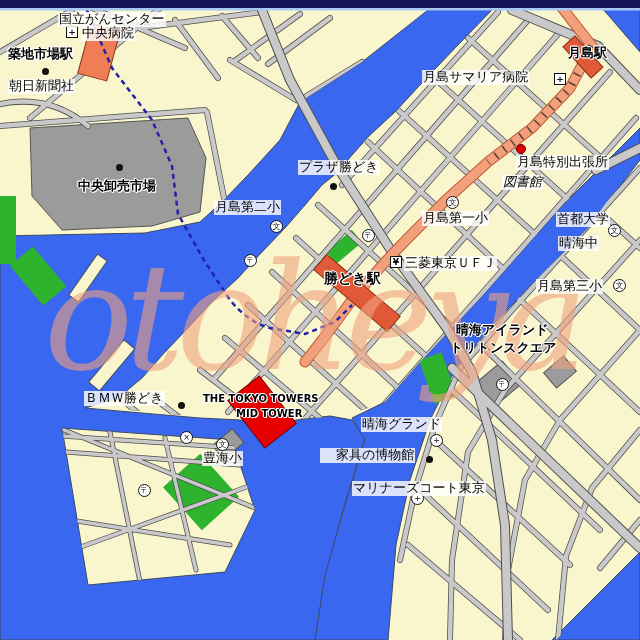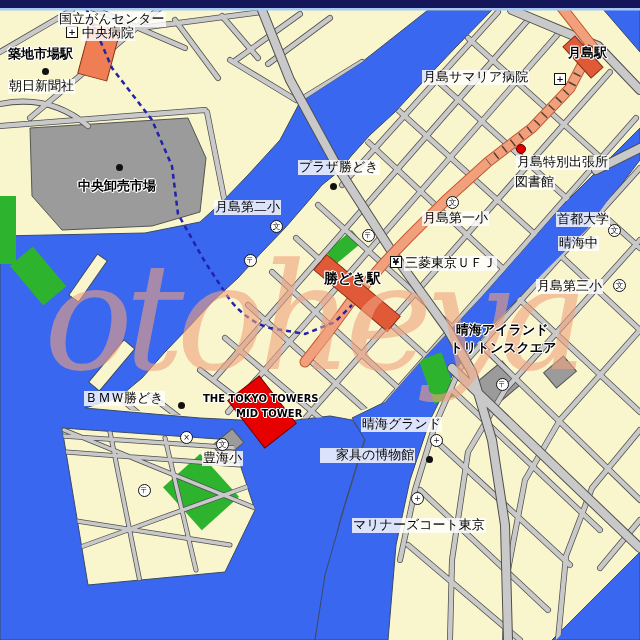--- a/index.html
+++ b/index.html
@@ -156,32 +156,32 @@
     </div>
   <div id="labels-layer">
       <div class="label box" style="left: 58px; top: 12px;">国立がんセンター</div>
       <div class="label box" style="left: 81px; top: 26px;">中央病院</div>
       <div class="label halo bold" style="left: 8px; top: 47px;">築地市場駅</div>
       <div class="label box" style="left: 8px; top: 79px;">朝日新聞社</div>
       <div class="label halo bold" style="left: 78px; top: 179px;">中央卸売市場</div>
       <div class="label halo bold" style="left: 568px; top: 46px;">月島駅</div>
       <div class="label box" style="left: 422px; top: 70px;">月島サマリア病院</div>
       <div class="label box" style="left: 516px; top: 155px;">月島特別出張所</div>
-      <div class="label box" style="left: 514px; top: 175px;">図書館</div>
+      <div class="label box" style="left: 502px; top: 175px; font-style: italic;">図書館</div>
       <div class="label box" style="left: 298px; top: 160px;">プラザ勝どき</div>
       <div class="label box" style="left: 214px; top: 200px;">月島第二小</div>
       <div class="label box" style="left: 422px; top: 211px;">月島第一小</div>
       <div class="label box" style="left: 556px; top: 212px;">首都大学</div>
       <div class="label box" style="left: 558px; top: 236px;">晴海中</div>
       <div class="label box" style="left: 404px; top: 256px;">三菱東京ＵＦＪ</div>
       <div class="label halo bold" style="left: 324px; top: 271px; font-size: 14px;">勝どき駅</div>
       <div class="label box" style="left: 536px; top: 279px;">月島第三小</div>
       <div class="label halo bold" style="left: 456px; top: 323px;">晴海アイランド</div>
       <div class="label halo bold" style="left: 450px; top: 341px;">トリトンスクエア</div>
       <div class="label box" style="left: 84px; top: 391px;">ＢＭＷ勝どき</div>
       <div class="label halo bold" style="left: 203px; top: 393px; font-size: 10px;">THE TOKYO TOWERS</div>
       <div class="label halo bold" style="left: 236px; top: 408px; font-size: 10px; text-align: right;">MID TOWER</div>
       <div class="label box" style="left: 361px; top: 417px;">晴海グランド</div>
       <div class="label box" style="left: 320px; top: 448px; padding-left: 16px;">家具の博物館</div>
       <div class="label box" style="left: 202px; top: 451px;">豊海小</div>
-      <div class="label box" style="left: 352px; top: 518px;">マリナーズコート東京</div>
+      <div class="label box" style="left: 352px; top: 481px;">マリナーズコート東京</div>
     </div>
 </div>
 
 </body></html>

